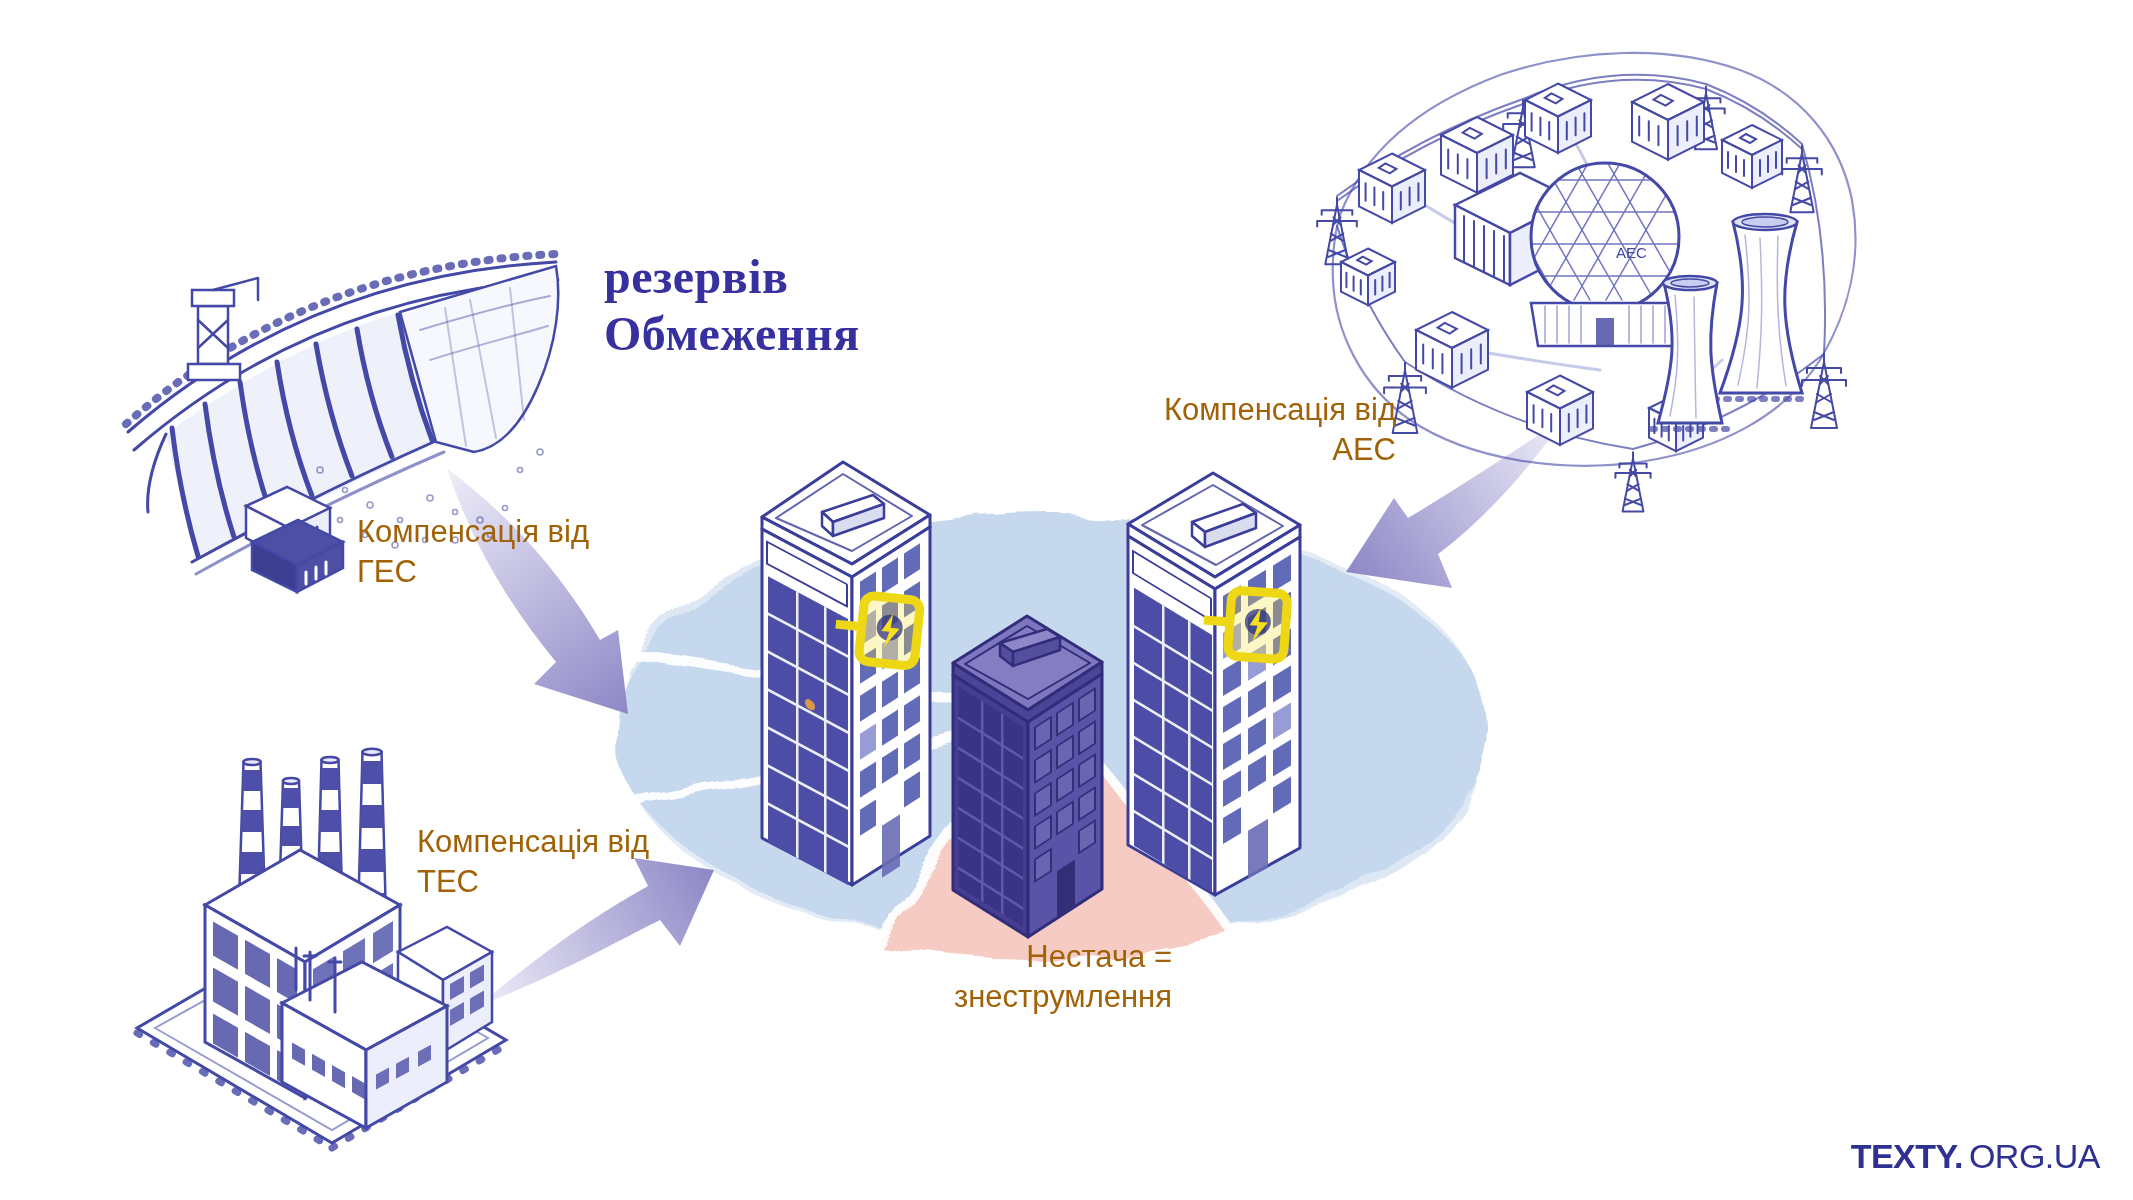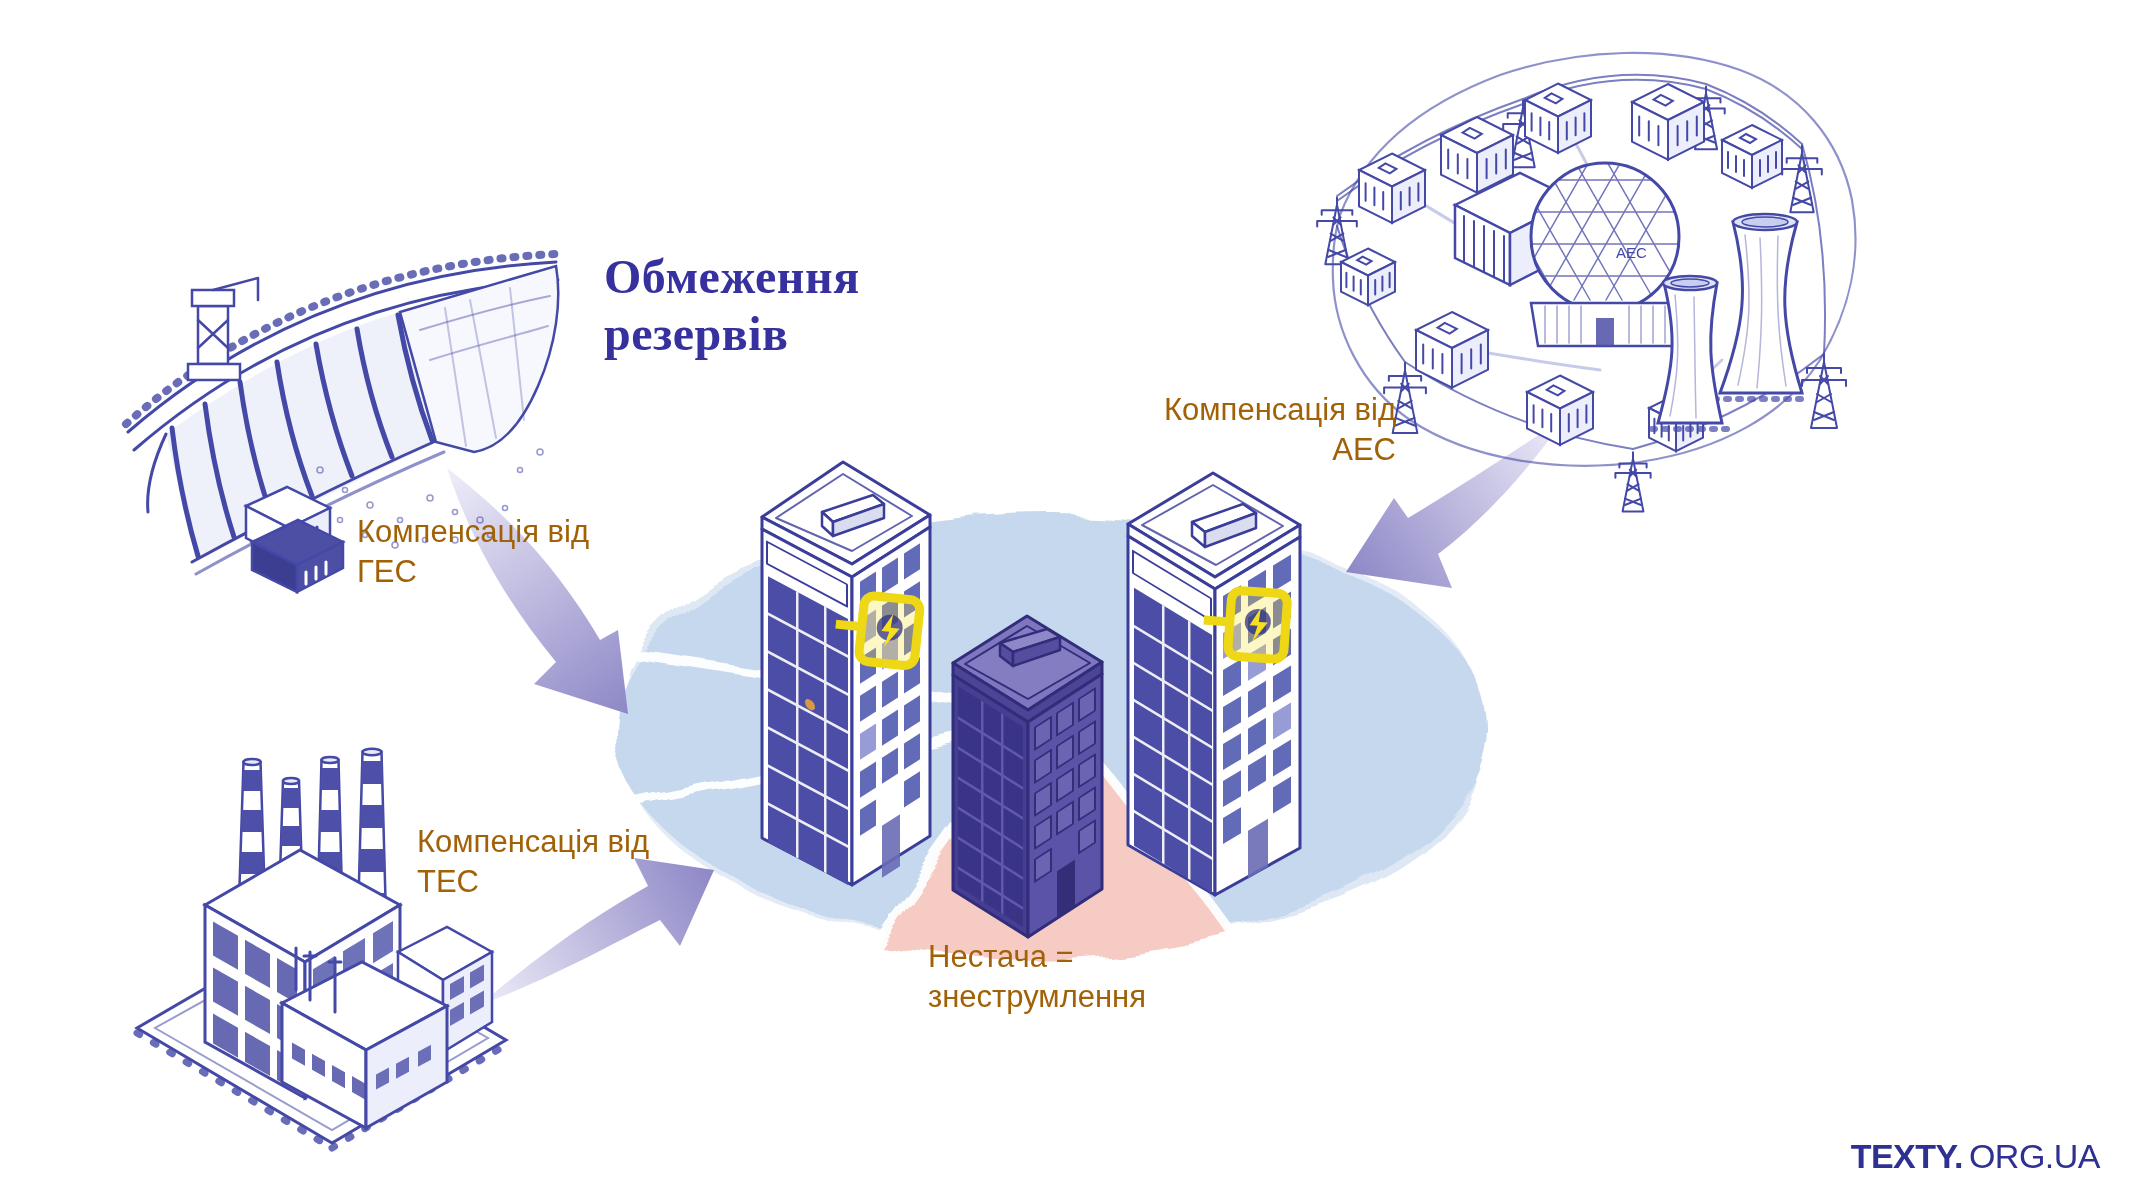--- a/index.html
+++ b/index.html
@@ -7,21 +7,21 @@
        font-family:"Liberation Sans",sans-serif;}
   .stage{position:absolute;inset:0;width:2133px;height:1200px;}
   svg.canvas{position:absolute;left:0;top:0;}
   .txt{position:absolute;white-space:nowrap;}
   .page-title{left:604px;top:249px;font-family:"Liberation Serif",serif;
       font-weight:700;font-size:48px;line-height:1.18;color:#36319e;letter-spacing:.5px;}
   .callout{font-size:31px;line-height:1.3;color:#a16207;font-weight:400;}
   .co-hydro{left:357px;top:512px;}
   .co-thermal{left:417px;top:822px;}
   .co-nuclear{left:1150px;top:390px;width:246px;text-align:right;}
-  .co-outage{left:928px;top:937px;width:244px;text-align:left;}
+  .co-outage{left:928px;top:937px;width:244px;text-align:right;}
   .brand{right:33px;bottom:24px;font-size:34px;font-weight:800;color:#2e3192;letter-spacing:-.5px;}
   .brand .reg{font-weight:400;margin-left:6px;}
 </style>
 </head>
 <body>
 
 <div class="stage">
 
 <svg class="canvas" width="2133" height="1200" viewBox="0 0 2133 1200">
   <defs>
@@ -452,22 +452,22 @@
   </g>
   <g transform="translate(1232,590) rotate(4)">
     <rect x="0" y="0" width="56" height="66" rx="10" fill="rgba(247,227,45,0.28)" stroke="#eed714" stroke-width="9"></rect>
     <line x1="-26" y1="32" x2="0" y2="32" stroke="#eed714" stroke-width="9"></line>
     <circle cx="28" cy="30" r="13" fill="#2e3183" opacity=".75"></circle>
     <path d="M30,16 L20,34 L28,34 L24,50 L38,30 L29,30 Z" fill="#f6e01e"></path>
   </g>
 </svg>
 
   <div class="txt page-title">
+    <div>резервів</div>
     <div>Обмеження</div>
-    <div>резервів</div>
   </div>
 
   <div class="txt callout co-hydro">
     <div>Компенсація від</div>
     <div>ГЕС</div>
   </div>
 
   <div class="txt callout co-thermal">
     <div>Компенсація від</div>
     <div>ТЕС</div>

